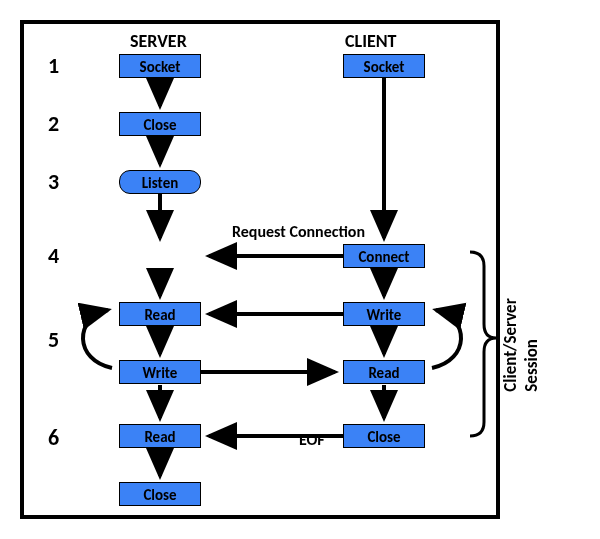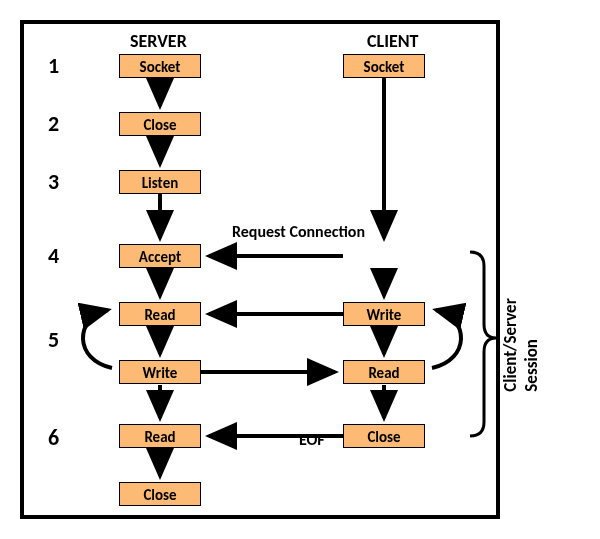--- a/index.html
+++ b/index.html
@@ -1,48 +1,48 @@
 <!DOCTYPE html>
 <html><head>
 <meta charset="utf-8">
 <style>
   html,body{margin:0;padding:0;background:#fff;font-family:Calibri,Arial,sans-serif;}
   .frame{position:relative;width:480px;height:499px;margin:20px;border:4px solid #000;box-sizing:border-box;}
   .hdr{position:absolute;font-weight:700;font-size:18px;}
   .step{position:absolute;font-weight:700;font-size:22px;left:24px;}
-  .box{position:absolute;width:82px;height:24px;background:#fdba74;border:1.5px solid #000;font-size:15px;font-weight:700;text-align:center;line-height:24px;box-sizing:border-box;}
+  .box{position:absolute;width:82px;height:24px;background:#3b82f6;border:1.5px solid #000;font-size:15px;font-weight:700;text-align:center;line-height:24px;box-sizing:border-box;}
   .bracket-label{position:absolute;font-weight:700;font-size:17px;transform:rotate(-90deg);transform-origin:center;}
   .ann{position:absolute;font-weight:700;font-size:16px;margin-left:22px;}
   svg{position:absolute;left:0;top:0;overflow:visible;}
 </style>
 </head>
 <body>
 
 <div class="frame">
 
   <div class="hdr" style="left:106px;top:6px;">SERVER</div>
-  <div class="hdr" style="left:343px;top:6px;">CLIENT</div>
+  <div class="hdr" style="left:321px;top:6px;">CLIENT</div>
 
   <div class="step" style="top:28px;">1</div>
   <div class="step" style="top:86px;">2</div>
   <div class="step" style="top:144px;">3</div>
   <div class="step" style="top:218px;">4</div>
   <div class="step" style="top:302px;">5</div>
   <div class="step" style="top:400px;">6</div>
 
   <div class="box" style="left:95px;top:30px;">Socket</div>
   <div class="box" style="left:95px;top:88px;">Close</div>
-  <div class="box" style="left:95px;top:146px;">Listen</div>
-  <div class="box" style="left:95px;top:220px;">Accept</div>
+  <div class="box" style="left:95px;top:146px;border-radius:11px;">Listen</div>
   <div class="box" style="left:95px;top:278px;">Read</div>
   <div class="box" style="left:95px;top:336px;">Write</div>
   <div class="box" style="left:95px;top:400px;">Read</div>
   <div class="box" style="left:95px;top:458px;">Close</div>
 
   <div class="box" style="left:319px;top:30px;">Socket</div>
+  <div class="box" style="left:319px;top:220px;">Connect</div>
   <div class="box" style="left:319px;top:278px;">Write</div>
   <div class="box" style="left:319px;top:336px;">Read</div>
   <div class="box" style="left:319px;top:400px;">Close</div>
 
   <div class="ann" style="left:186px;top:198px;">Request Connection</div>
   <div class="ann" style="left:253px;top:406px;">EOF</div>
   <div class="bracket-label" style="left:450px;top:300px;">Client/Server Session</div>
 
   <svg width="552" height="491">
     <defs>

